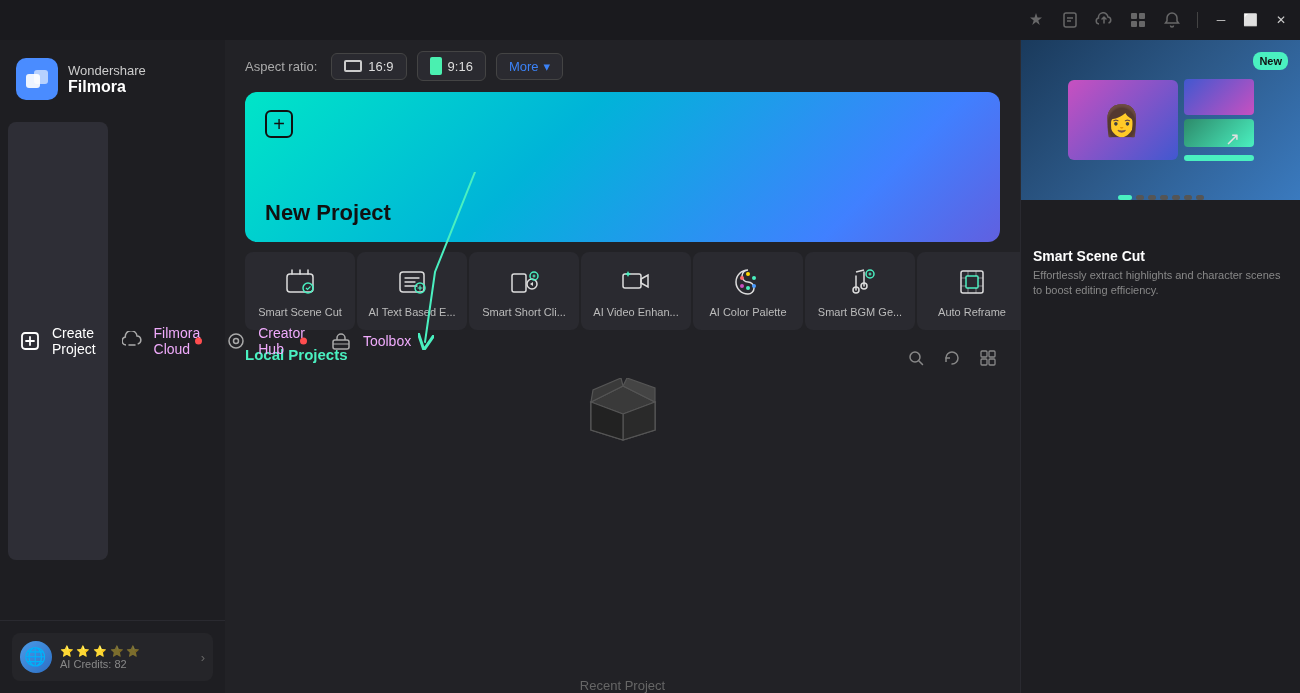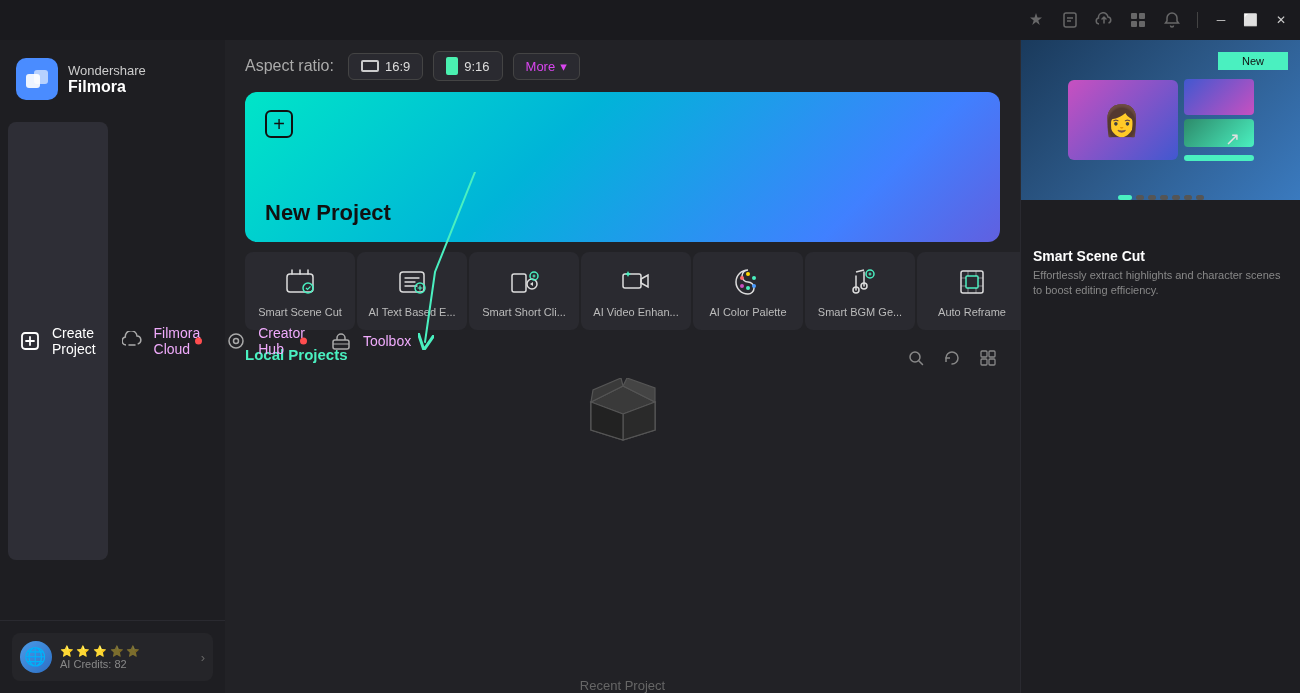--- a/index.html
+++ b/index.html
@@ -194,21 +194,21 @@
     .toolbar {
       height: 52px;
       display: flex;
       align-items: center;
       padding: 0 20px;
       gap: 10px;
       background: #222226;
       flex-shrink: 0;
     }
     .toolbar-label {
-      font-size: 16px;
+      font-size: 13px;
       color: #aaa;
       margin-right: 4px;
     }
     .ratio-btn {
       display: flex;
       align-items: center;
       gap: 6px;
       padding: 5px 12px;
       border-radius: 6px;
       border: 1px solid #444;
@@ -230,21 +230,21 @@
       border-color: #4af0b0;
     }
     .more-btn {
       display: flex;
       align-items: center;
       gap: 5px;
       padding: 5px 12px;
       border-radius: 6px;
       border: 1px solid #444;
       background: #2a2a30;
-      color: #d946ef;
+      color: #3b82f6;
       font-size: 13px;
       cursor: pointer;
     }
     .toolbar-right {
       margin-left: auto;
     }
     .open-project-btn {
       display: flex;
       align-items: center;
       gap: 8px;
@@ -398,23 +398,23 @@
       overflow: hidden;
       position: relative;
     }
     .new-badge {
       position: absolute;
       top: 12px;
       right: 12px;
       background: #4af0c0;
       color: #111;
       font-size: 11px;
-      font-weight: 400;
-      padding: 3px 24px;
-      border-radius: 0;
+      font-weight: 700;
+      padding: 3px 6px;
+      border-radius: 8px;
     }
     .featured-img-content {
       display: flex;
       gap: 6px;
       align-items: center;
       padding: 10px;
     }
     .img-thumb-large {
       width: 110px;
       height: 80px;

